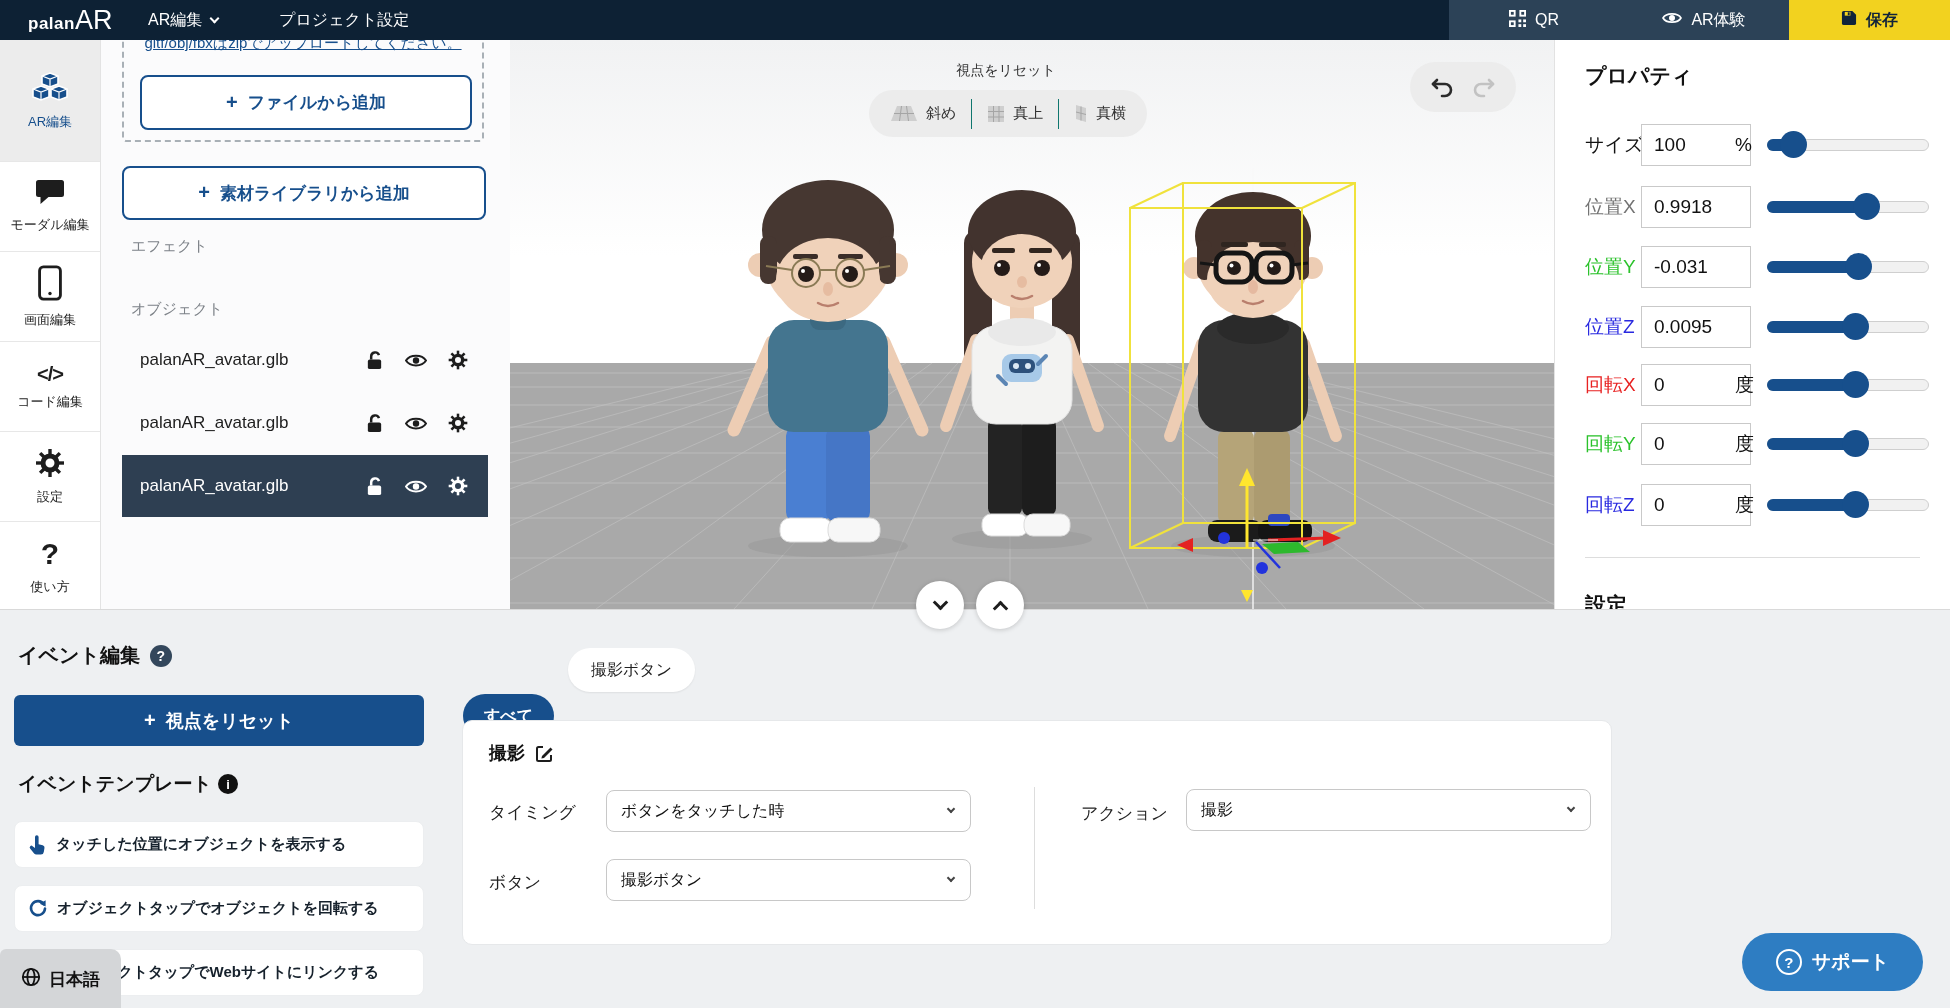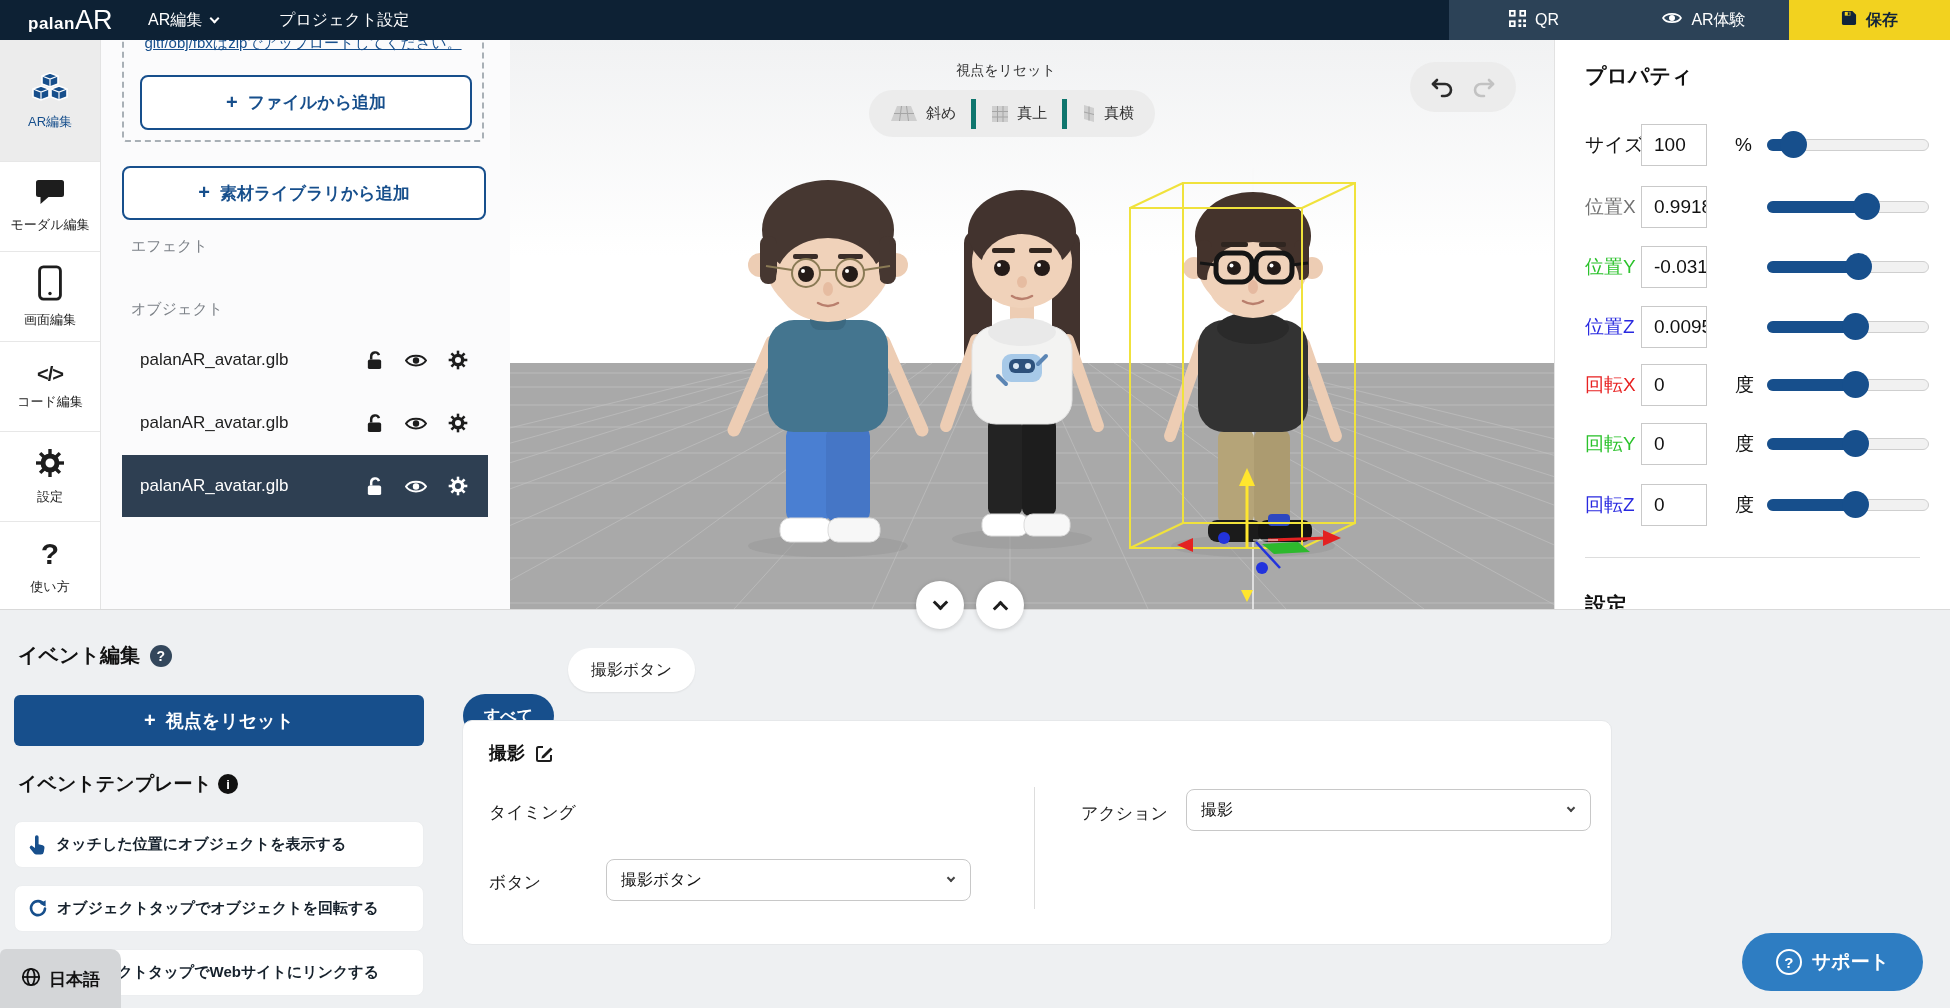--- a/index.html
+++ b/index.html
@@ -40,30 +40,30 @@
   .obj-row .ric { display:flex; gap:21px; align-items:center; }
   .obj-row .ric span { display:flex; cursor:pointer; }
   .obj-row.selected { background:#2e3f52; color:#fff; }
   
   .viewport { position:absolute; left:510px; top:40px; width:1044px; height:569px; background:linear-gradient(#f1f2f3, #ffffff 38%); overflow:hidden; }
   .ground { position:absolute; left:0; top:323px; width:1044px; height:246px; background:#a9a9a9; }
   .scene { position:absolute; left:0; top:0; }
   .reset-label { position:absolute; left:396px; width:200px; top:22px; text-align:center; font-size:14px; color:#333; }
   .view-pill { position:absolute; left:359px; top:50px; height:47px; background:#ececec; border-radius:24px; display:flex; align-items:center; padding:0 6px; }
   .vbtn { display:flex; align-items:center; gap:8px; padding:0 15px; height:30px; font-size:15px; color:#333; cursor:pointer; white-space:nowrap; }
-  .vbtn + .vbtn { border-left:5px solid #0f766e; }
+  .vbtn + .vbtn { border-left:1px solid #0f766e; }
   .undo-pill { position:absolute; left:900px; top:22px; width:106px; height:50px; background:#ececec; border-radius:25px; display:flex; align-items:center; justify-content:center; gap:16px; }
   .undo-pill button { background:none; border:none; padding:0; display:flex; cursor:pointer; }
   .undo { color:#2b2b2b; } .redo { color:#c2c2c2; }
   
   .props { position:absolute; left:1554px; top:40px; width:396px; height:569px; background:#fff; border-left:1px solid #e2e2e2; overflow:hidden; }
   .props-title { position:absolute; left:30px; top:22px; font-size:21px; font-weight:bold; margin:0; color:#111; }
   .prop-row { position:absolute; left:0; width:396px; height:44px; }
   .prop-label { position:absolute; left:30px; top:50%; transform:translateY(-50%); font-size:19px; white-space:nowrap; }
-  .prop-input { position:absolute; left:86px; top:1px; width:66px; height:42px; border:1px solid #c9c9c9; background:#fff; font-size:19px; color:#111; display:flex; align-items:center; padding-left:12px; overflow:hidden; white-space:nowrap; }
+  .prop-input { position:absolute; left:86px; top:1px; width:110px; height:42px; border:1px solid #c9c9c9; background:#fff; font-size:19px; color:#111; display:flex; align-items:center; padding-left:12px; overflow:hidden; white-space:nowrap; }
   .prop-unit { position:absolute; left:180px; top:50%; transform:translateY(-50%); font-size:19px; color:#111; }
   .slider { position:absolute; left:212px; top:50%; margin-top:-6px; width:162px; height:12px; border-radius:6px; background:#f1f1f1; border:1px solid #cfcfcf; cursor:pointer; }
   .slider .fill { position:absolute; left:-1px; top:-1px; height:12px; border-radius:6px; background:#174f8c; }
   .slider .knob { position:absolute; top:-9px; width:27px; height:27px; border-radius:50%; background:#174f8c; margin-left:-14px; }
   .props-divider { position:absolute; left:30px; right:30px; top:517px; border-top:1px solid #ddd; }
   .settings-h { position:absolute; left:30px; top:551px; font-size:21px; font-weight:bold; margin:0; }
   
   .bottom { position:absolute; left:0; top:609px; width:1950px; height:399px; background:#eef0f2; border-top:1px solid #d9d9d9; }
   .ev-head { position:absolute; left:18px; top:32px; display:flex; align-items:center; gap:10px; }
   .ev-head h2 { margin:0; font-size:20px; color:#111; }
@@ -658,20 +658,24 @@
     <div class="card-title">
       <span>撮影</span>
       <span class="eic">
           <svg width="19" height="19" viewBox="0 0 19 19" fill="none" stroke="currentColor" stroke-width="2">
             <path d="M8 3 H3.5 A1.5 1.5 0 0 0 2 4.5 v11 A1.5 1.5 0 0 0 3.5 17 h11 a1.5 1.5 0 0 0 1.5-1.5 V11"></path>
             <path d="M7 12 l8.5-8.5 2 2 L9 14 l-2.6.6 Z" fill="currentColor" stroke="none"></path>
           </svg>
         </span>
     </div>
     <label class="flabel l1">タイミング</label>
+    <div class="select s1">
+      <span>ボタンをタッチした時</span>
+      <i class="chev"></i>
+    </div>
     <label class="flabel l2">ボタン</label>
     <div class="select s2">
       <span>撮影ボタン</span>
       <i class="chev"></i>
     </div>
     <label class="flabel l3">アクション</label>
     <div class="select s3">
       <span>撮影</span>
       <i class="chev"></i>
     </div>

